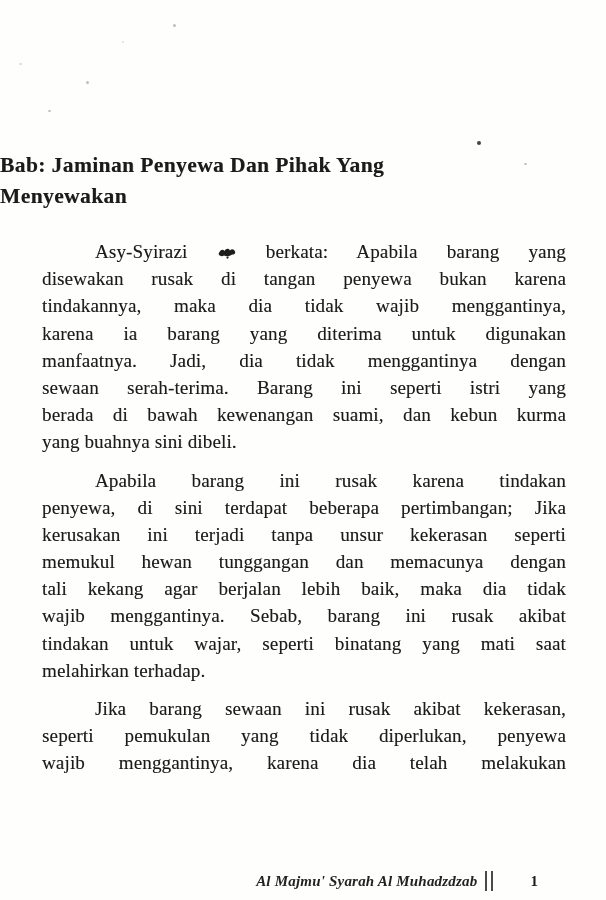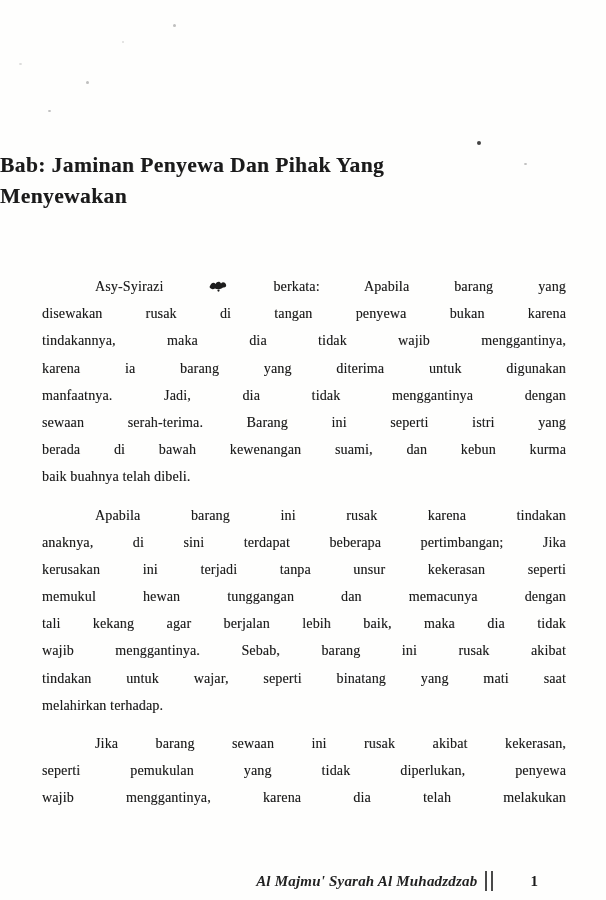--- a/index.html
+++ b/index.html
@@ -30,24 +30,23 @@
     line-height: 31px;
     letter-spacing: 0.4px;
     text-shadow: 0.35px 0.35px 0 rgba(25,25,25,0.45);
   }
   
   .body-text {
     position: absolute;
     top: 238px;
     left: 42px;
     width: 524px;
-    font-size: 14px;
+    font-size: 19px;
     letter-spacing: 0.15px;
     text-shadow: 0.3px 0.3px 0 rgba(25,25,25,0.4);
-    margin-top: 35px;
   }
   .para { margin: 0 0 11px 0; }
   .line {
     text-align: justify;
     text-align-last: justify;
     line-height: 27.2px;
     height: 27.2px;
     white-space: nowrap-disabled; 
   }
   .line.indent { padding-left: 53px; }
@@ -132,26 +131,26 @@
               <circle cx="10.5" cy="11.6" r="1.1" fill="#1d1d1d"></circle>
             </svg></span>
         <span>berkata: Apabila barang yang</span>
       </div>
       <div class="line">disewakan rusak di tangan penyewa bukan karena</div>
       <div class="line">tindakannya, maka dia tidak wajib menggantinya,</div>
       <div class="line">karena ia barang yang diterima untuk digunakan</div>
       <div class="line">manfaatnya. Jadi, dia tidak menggantinya dengan</div>
       <div class="line">sewaan serah-terima. Barang ini seperti istri yang</div>
       <div class="line">berada di bawah kewenangan suami, dan kebun kurma</div>
-      <div class="line last">baik buahnya telah dibeli.</div>
+      <div class="line last">yang buahnya sini dibeli.</div>
     </div>
 
     <div class="para">
       <div class="line indent">Apabila barang ini rusak karena tindakan</div>
-      <div class="line">anaknya, di sini terdapat beberapa pertimbangan; Jika</div>
+      <div class="line">penyewa, di sini terdapat beberapa pertimbangan; Jika</div>
       <div class="line">kerusakan ini terjadi tanpa unsur kekerasan seperti</div>
       <div class="line">memukul hewan tunggangan dan memacunya dengan</div>
       <div class="line">tali kekang agar berjalan lebih baik, maka dia tidak</div>
       <div class="line">wajib menggantinya. Sebab, barang ini rusak akibat</div>
       <div class="line">tindakan untuk wajar, seperti binatang yang mati saat</div>
       <div class="line last">melahirkan terhadap.</div>
     </div>
 
     <div class="para">
       <div class="line indent">Jika barang sewaan ini rusak akibat kekerasan,</div>

